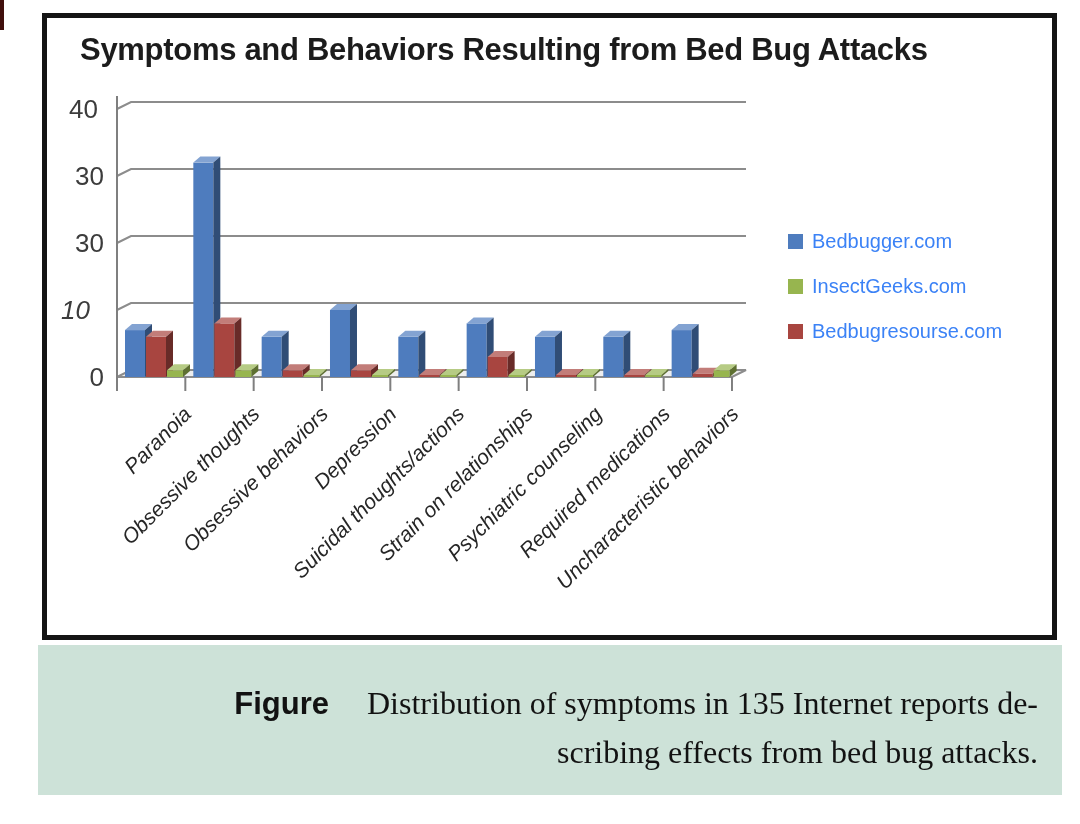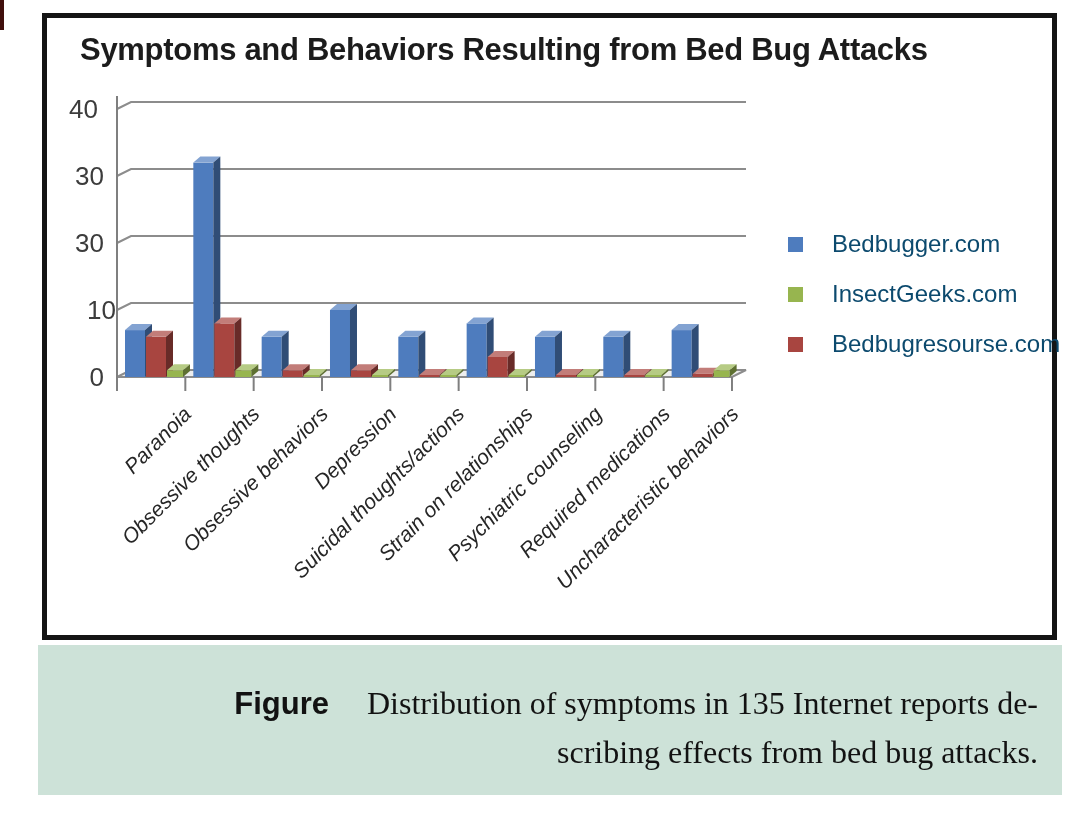--- a/index.html
+++ b/index.html
@@ -27,21 +27,21 @@
   .xlabel-anchor span{
     position:absolute;right:0;top:0;white-space:nowrap;
     transform:rotate(-45deg);transform-origin:top right;
     font-size:21px;font-style:italic;color:#262626;
   }
   .legend{
     position:absolute;left:788px;top:230px;display:flex;flex-direction:column;gap:22px;
   }
   .legend-item{display:flex;align-items:center;gap:9px;}
   .legend-swatch{width:15px;height:15px;flex:0 0 15px;}
-  .legend-label{font-size:24px;color:#0c4a6e;margin-left:20px;}
+  .legend-label{font-size:20px;color:#3b82f6;}
   .caption-band{
     position:absolute;left:38px;top:645px;width:1024px;height:150px;
     box-sizing:border-box;padding:34px 24px 0 24px;
     font-family:"Liberation Serif",serif;font-size:32px;color:#121212;line-height:48px;
   }
   .cap-label{
     font-family:"Liberation Sans",sans-serif;font-weight:700;font-size:31px;
     margin-right:38px;
   }
 </style>
@@ -202,21 +202,21 @@
         <polygon points="692.64,373.65 699.64,367.65 719.64,367.65 712.64,373.65" fill="#c27d79"></polygon>
         <polygon points="712.64,373.65 719.64,367.65 719.64,371 712.64,377" fill="#682b28"></polygon>
       </g>
       <g>
         <rect x="713.64" y="370.3" width="16" height="6.7" fill="#97B54F"></rect>
         <polygon points="713.64,370.3 720.64,364.3 736.64,364.3 729.64,370.3" fill="#b6cb84"></polygon>
         <polygon points="729.64,370.3 736.64,364.3 736.64,371 729.64,377" fill="#5e7031"></polygon>
       </g>
     </svg>
     <div class="ylabel" style="left: 58px; top: 362px;">0</div>
-    <div class="ylabel" style="left: 70px; top: 295px;">10</div>
+    <div class="ylabel" style="left: 44px; top: 295px; font-style: italic;">10</div>
     <div class="ylabel" style="left: 58px; top: 228px;">30</div>
     <div class="ylabel" style="left: 58px; top: 161px;">30</div>
     <div class="ylabel" style="left: 52px; top: 94px;">40</div>
     <div class="xlabel-anchor" style="left: -140.67px; top: 402px;">
       <span>Paranoia</span>
     </div>
     <div class="xlabel-anchor" style="left: -72.34px; top: 402px;">
       <span>Obsessive thoughts</span>
     </div>
     <div class="xlabel-anchor" style="left: -4.01px; top: 402px;">

